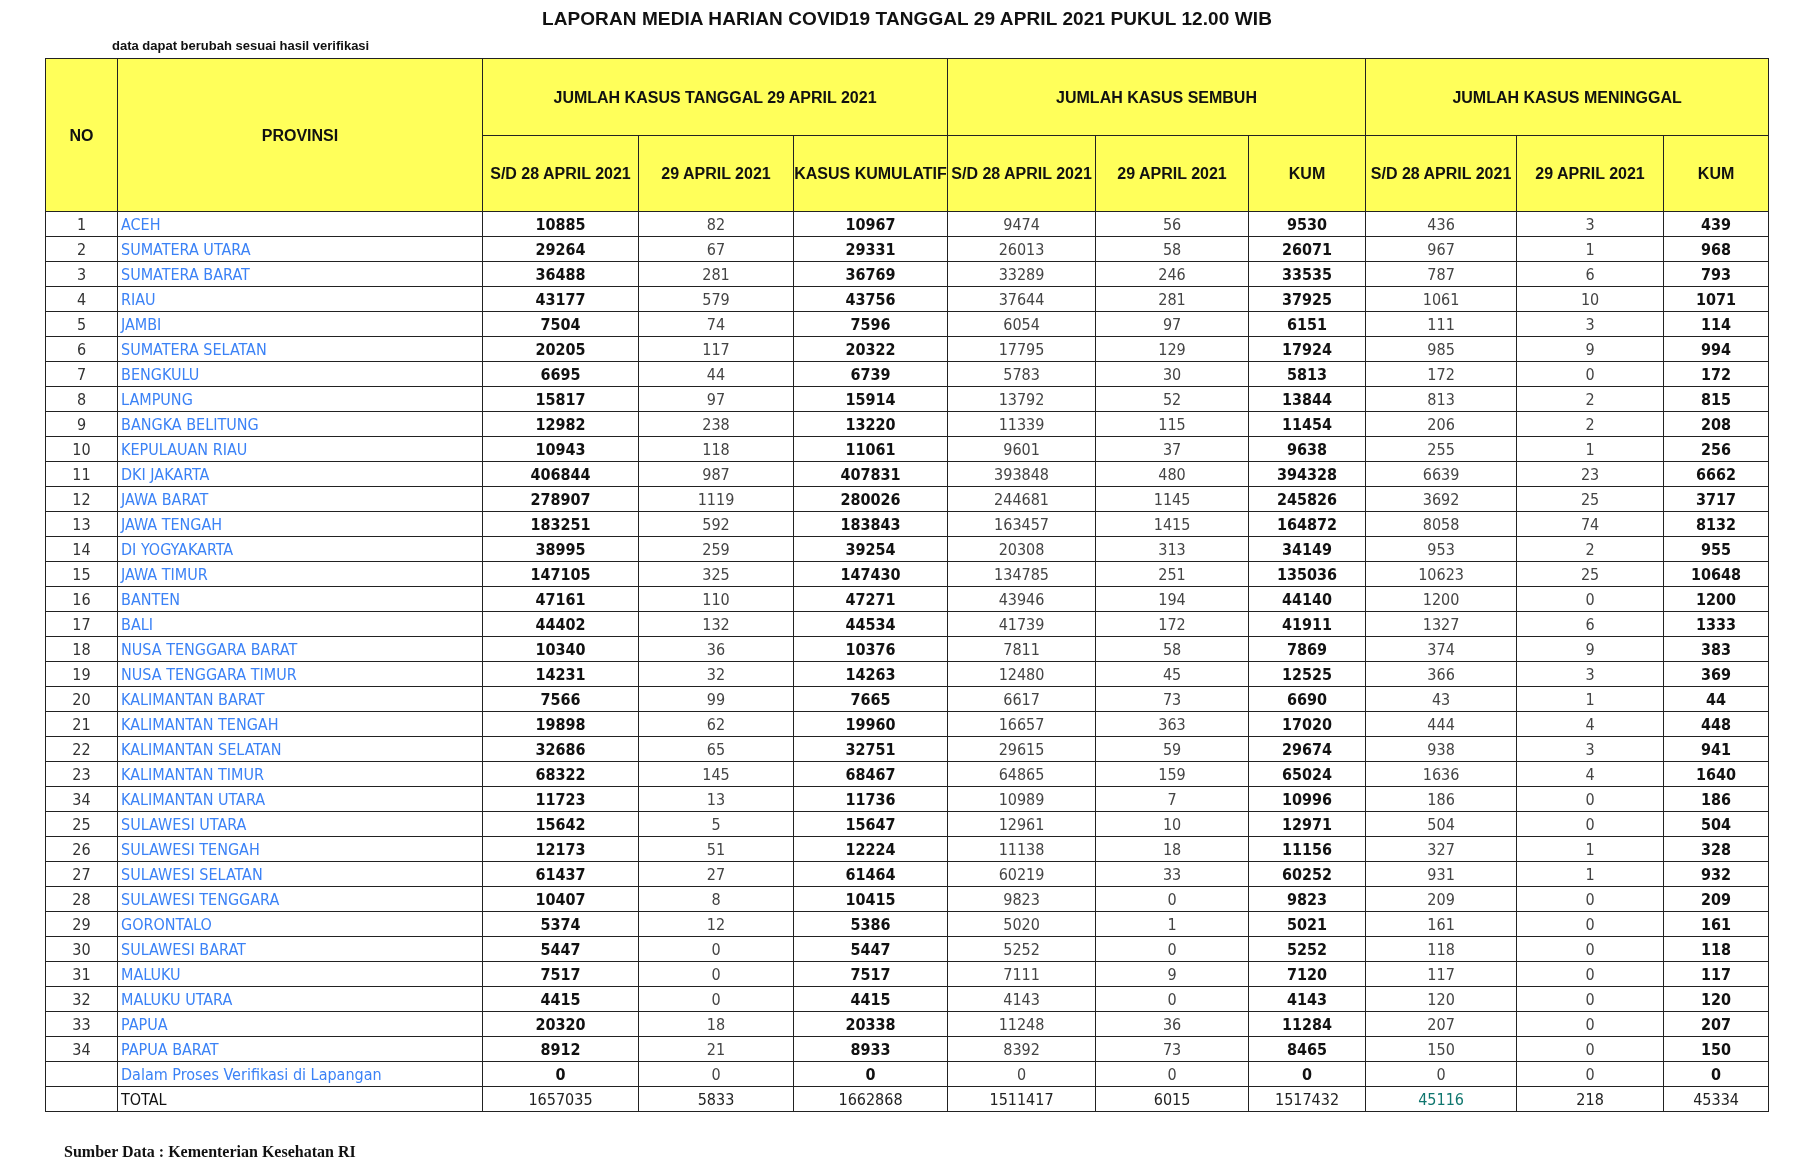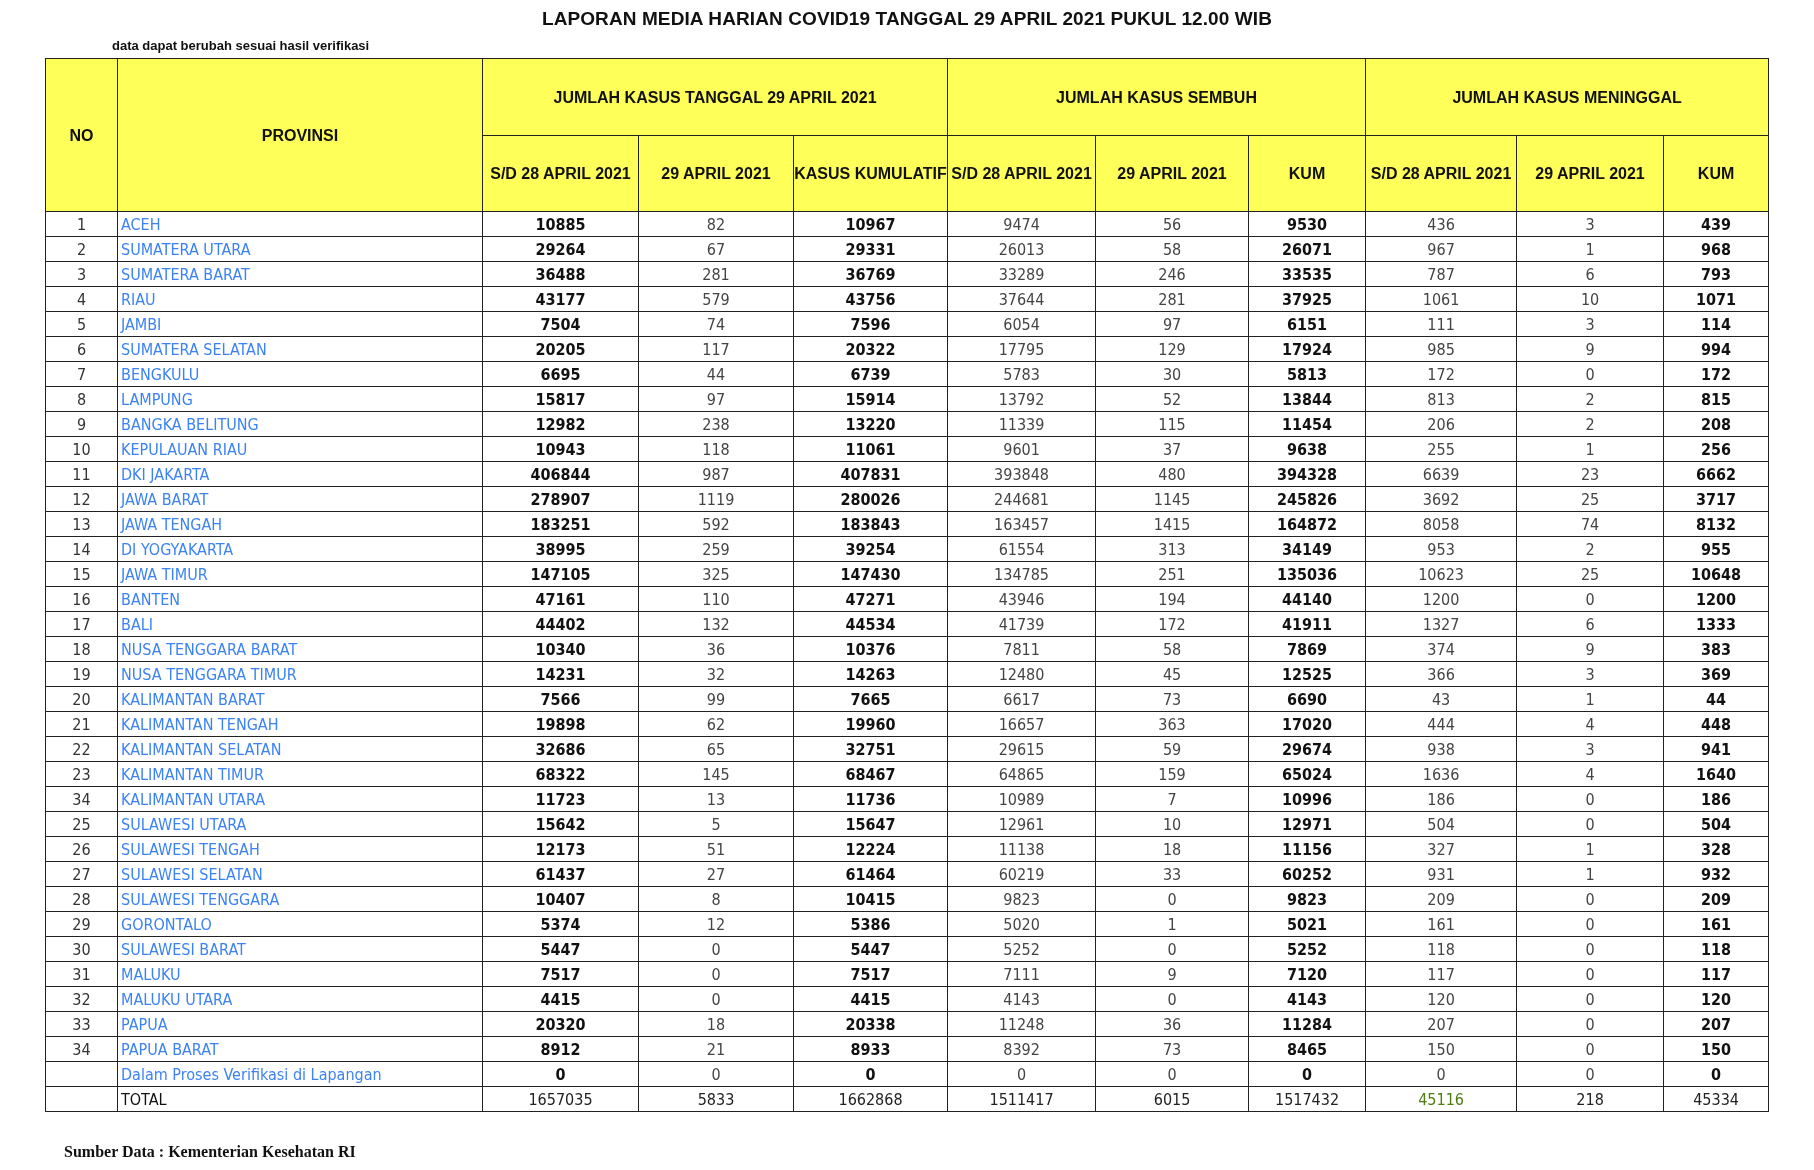--- a/index.html
+++ b/index.html
@@ -228,21 +228,21 @@
         <td class="n">8058</td>
         <td class="n">74</td>
         <td class="b">8132</td>
       </tr>
       <tr>
         <td class="no">14</td>
         <td class="prov">DI YOGYAKARTA</td>
         <td class="b">38995</td>
         <td class="n">259</td>
         <td class="b">39254</td>
-        <td class="n">61554</td>
+        <td class="n">20308</td>
         <td class="n">313</td>
         <td class="b">34149</td>
         <td class="n">953</td>
         <td class="n">2</td>
         <td class="b">955</td>
       </tr>
       <tr>
         <td class="no">15</td>
         <td class="prov">JAWA TIMUR</td>
         <td class="b">147105</td>
@@ -517,20 +517,20 @@
       </tr>
       <tr class="total">
         <td></td>
         <td class="prov" style="color: rgb(17, 17, 17); margin-top: 12px;">TOTAL</td>
         <td style="color: rgb(34, 34, 34);">1657035</td>
         <td style="color: rgb(34, 34, 34);">5833</td>
         <td style="color: rgb(34, 34, 34);">1662868</td>
         <td style="color: rgb(34, 34, 34);">1511417</td>
         <td style="color: rgb(34, 34, 34);">6015</td>
         <td style="color: rgb(34, 34, 34);">1517432</td>
-        <td style="color: #4d7c0f; margin-top: 12px;">45116</td>
+        <td style="color: #0f766e; margin-top: 12px;">45116</td>
         <td style="color: rgb(34, 34, 34); margin-left: 16px;">218</td>
         <td style="color: rgb(34, 34, 34);">45334</td>
       </tr>
     </tbody>
 </table>
 
 <div class="source">Sumber Data : Kementerian Kesehatan RI</div>
 
 </body></html>

